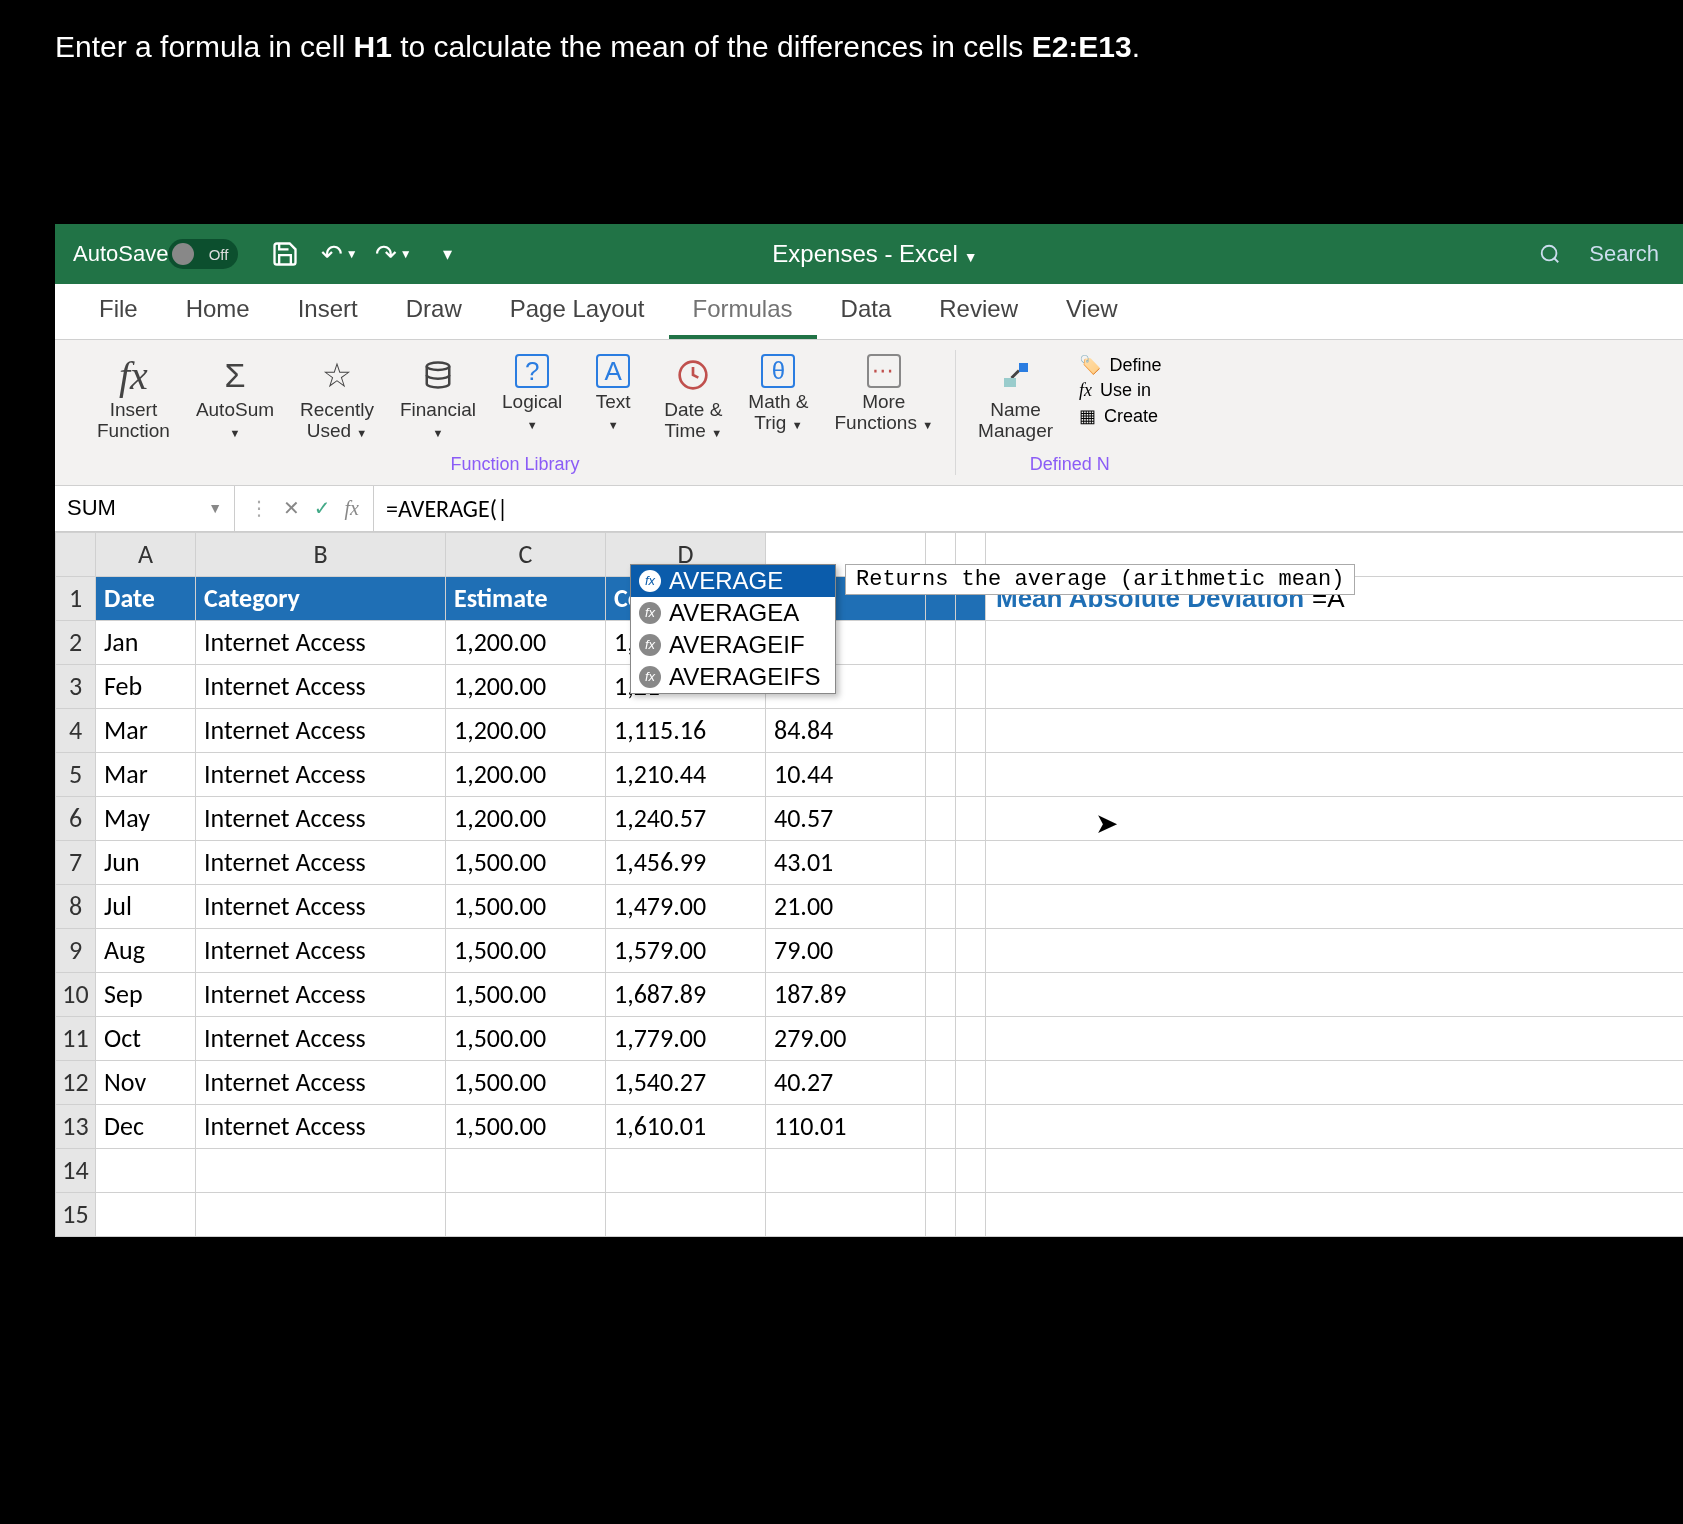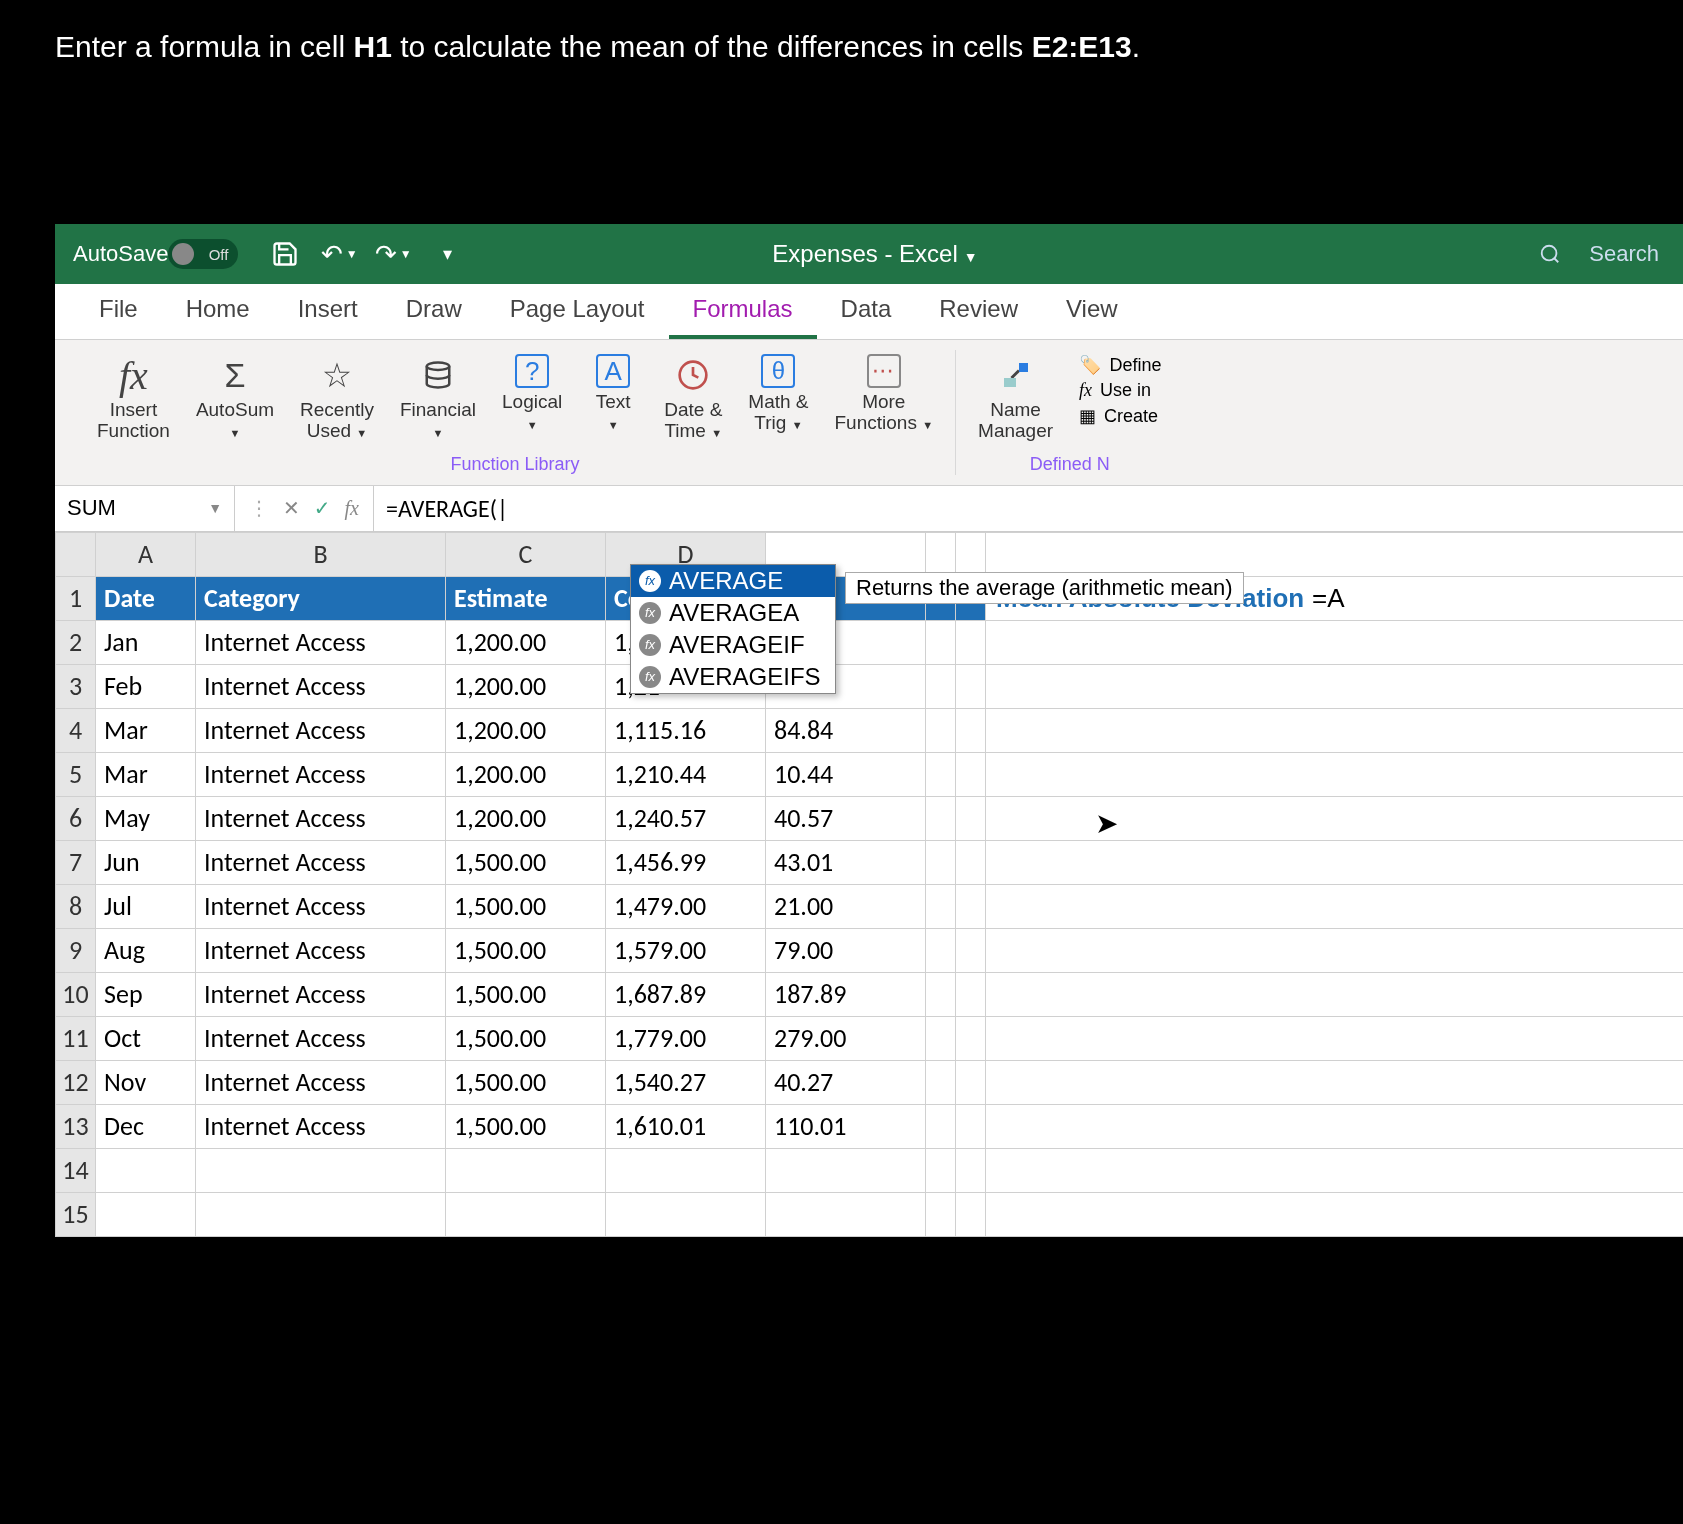--- a/index.html
+++ b/index.html
@@ -12,21 +12,21 @@
   .toggle { width: 70px; height: 30px; background: #0c4f2e; border-radius: 15px; position: relative; display: flex; align-items: center; padding: 0 10px; font-size: 15px; }
   .toggle-knob { width: 22px; height: 22px; background: #888; border-radius: 50%; position: absolute; left: 4px; }
   .toggle-label { margin-left: auto; font-size: 15px; color: #ddd; }
   .qat { display: flex; gap: 20px; margin-left: 30px; align-items: center; }
   .qat-btn { width: 34px; height: 34px; display: flex; align-items: center; justify-content: center; color: #fff; font-size: 26px; cursor: pointer; }
   .doc-title { position: absolute; left: 50%; transform: translateX(-50%); font-size: 24px; font-weight: 500; }
   .doc-title .caret { font-size: 14px; margin-left: 6px; }
   .search-box { margin-left: auto; display: flex; align-items: center; gap: 28px; color: #cde; font-size: 22px; padding: 6px 18px; }
   .tabs { display: flex; background: #fff; padding: 0 20px; height: 56px; align-items: flex-end; border-bottom: 1px solid #d0d0d0; }
   .tab { padding: 12px 24px; font-size: 24px; color: #444; cursor: pointer; border-bottom: 4px solid transparent; }
-  .tab.active { border-bottom-color: #217346; color: #a21caf; font-weight: 500; }
+  .tab.active { border-bottom-color: #217346; color: #737373; font-weight: 500; }
   .ribbon { display: flex; background: #f3f2f1; padding: 10px 20px; align-items: stretch; gap: 0; border-bottom: 1px solid #d0d0d0; }
   .ribbon-group { display: flex; flex-direction: column; align-items: center; padding: 0 12px; border-right: 1px solid #d8d8d8; }
   .ribbon-group.noline { border-right: none; }
   .ribbon-buttons { display: flex; gap: 6px; }
   .rbtn { display: flex; flex-direction: column; align-items: center; gap: 4px; padding: 4px 10px; font-size: 18px; color: #333; cursor: pointer; min-width: 70px; }
   .rbtn .ico { width: 42px; height: 42px; display: flex; align-items: center; justify-content: center; font-size: 34px; color: #444; }
   .rbtn .lbl { font-size: 19px; line-height: 1.1; text-align: center; }
   .rbtn .drop { font-size: 11px; }
   .group-title { font-size: 18px; color: #8b5cf6; margin-top: 8px; }
   .defined-col { display: flex; flex-direction: column; gap: 4px; font-size: 18px; padding: 4px 10px; }
@@ -38,21 +38,21 @@
   .fb-btn.gray { color: #aaa; }
   .fb-input { flex: 1; padding: 0 12px; font-size: 24px; font-family: 'Calibri', Arial, sans-serif; }
   .sheet-area { position: relative; }
   .tooltip-sig { position: absolute; left: 497px; top: 0px; background: #fff; border: 1px solid #aaa; padding: 3px 10px; font-size: 22px; font-family: Calibri, Arial, sans-serif; box-shadow: 2px 2px 4px rgba(0,0,0,0.2); z-index: 10; }
   .tooltip-sig b { font-weight: 700; }
   .autocomplete { position: absolute; left: 575px; top: 32px; background: #fff; border: 1px solid #888; font-size: 24px; z-index: 20; box-shadow: 3px 3px 6px rgba(0,0,0,0.25); }
   .ac-item { display: flex; align-items: center; gap: 8px; padding: 2px 14px 2px 8px; cursor: pointer; }
   .ac-item.selected { background: #0b5cab; color: #fff; }
   .ac-icon { width: 22px; height: 22px; border-radius: 50%; background: #888; color: #fff; font-size: 13px; font-style: italic; display: flex; align-items: center; justify-content: center; }
   .ac-item.selected .ac-icon { background: #fff; color: #0b5cab; }
-  .ac-desc { position: absolute; left: 790px; top: 40px; background: #fff; border: 1px solid #aaa; padding: 2px 10px; font-size: 22px; z-index: 19; font-family: Liberation Sans, sans-serif; }
+  .ac-desc { position: absolute; left: 790px; top: 32px; background: #fff; border: 1px solid #aaa; padding: 2px 10px; font-size: 22px; z-index: 19; font-family: Liberation Mono, monospace; }
   table.grid { border-collapse: collapse; table-layout: fixed; }
   table.grid th, table.grid td { border: 1px solid #d0d0d0; font-size: 26px; font-family: Calibri, Arial, sans-serif; height: 44px; overflow: hidden; white-space: nowrap; }
   .colhdr { background: #e6e6e6; text-align: center; font-weight: 400; font-size: 22px; color: #333; }
   .rowhdr { background: #e6e6e6; text-align: center; font-weight: 400; font-size: 22px; color: #333; width: 40px; }
   .corner { background: #e6e6e6; width: 40px; }
   .data-hdr { background: #1f6fb5; color: #fff; font-weight: 700; padding: 0 8px; text-align: left; margin-left: 16px; }
   .cell { padding: 0 8px; }
   .cell.r { text-align: left; }
   .h1-cell { background: #fff; color: #1f6fb5; font-weight: 700; }
   .cursor { position: absolute; left: 1040px; top: 275px; font-size: 28px; color: #000; z-index: 50; }

